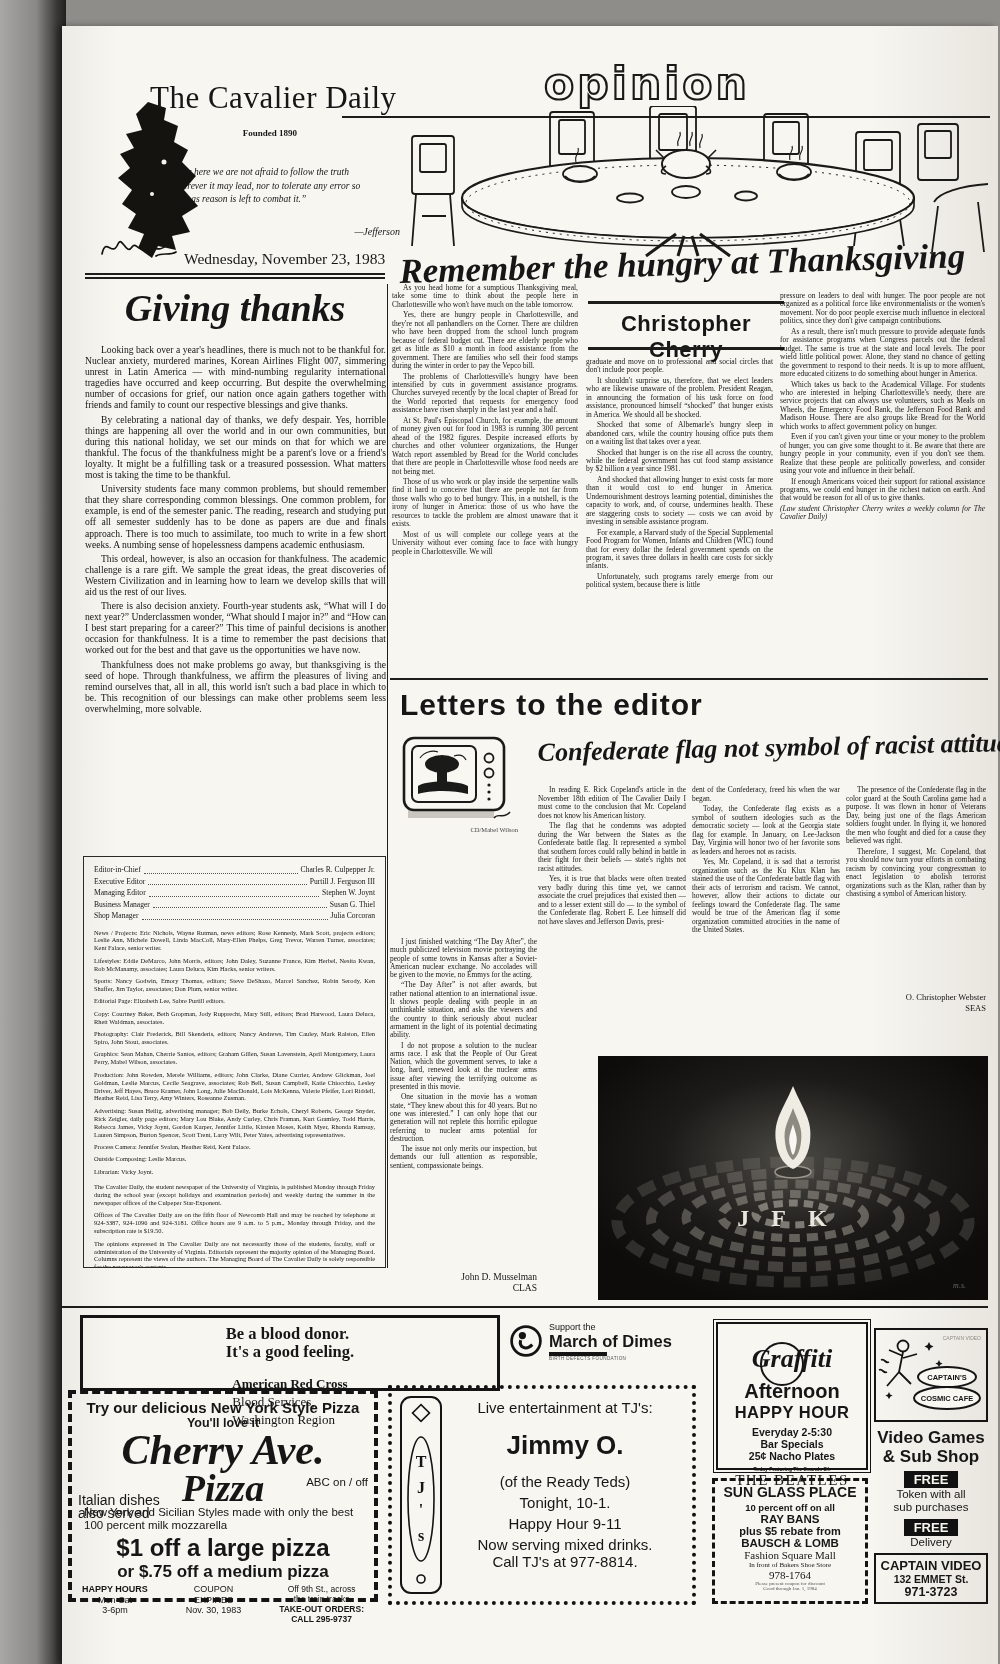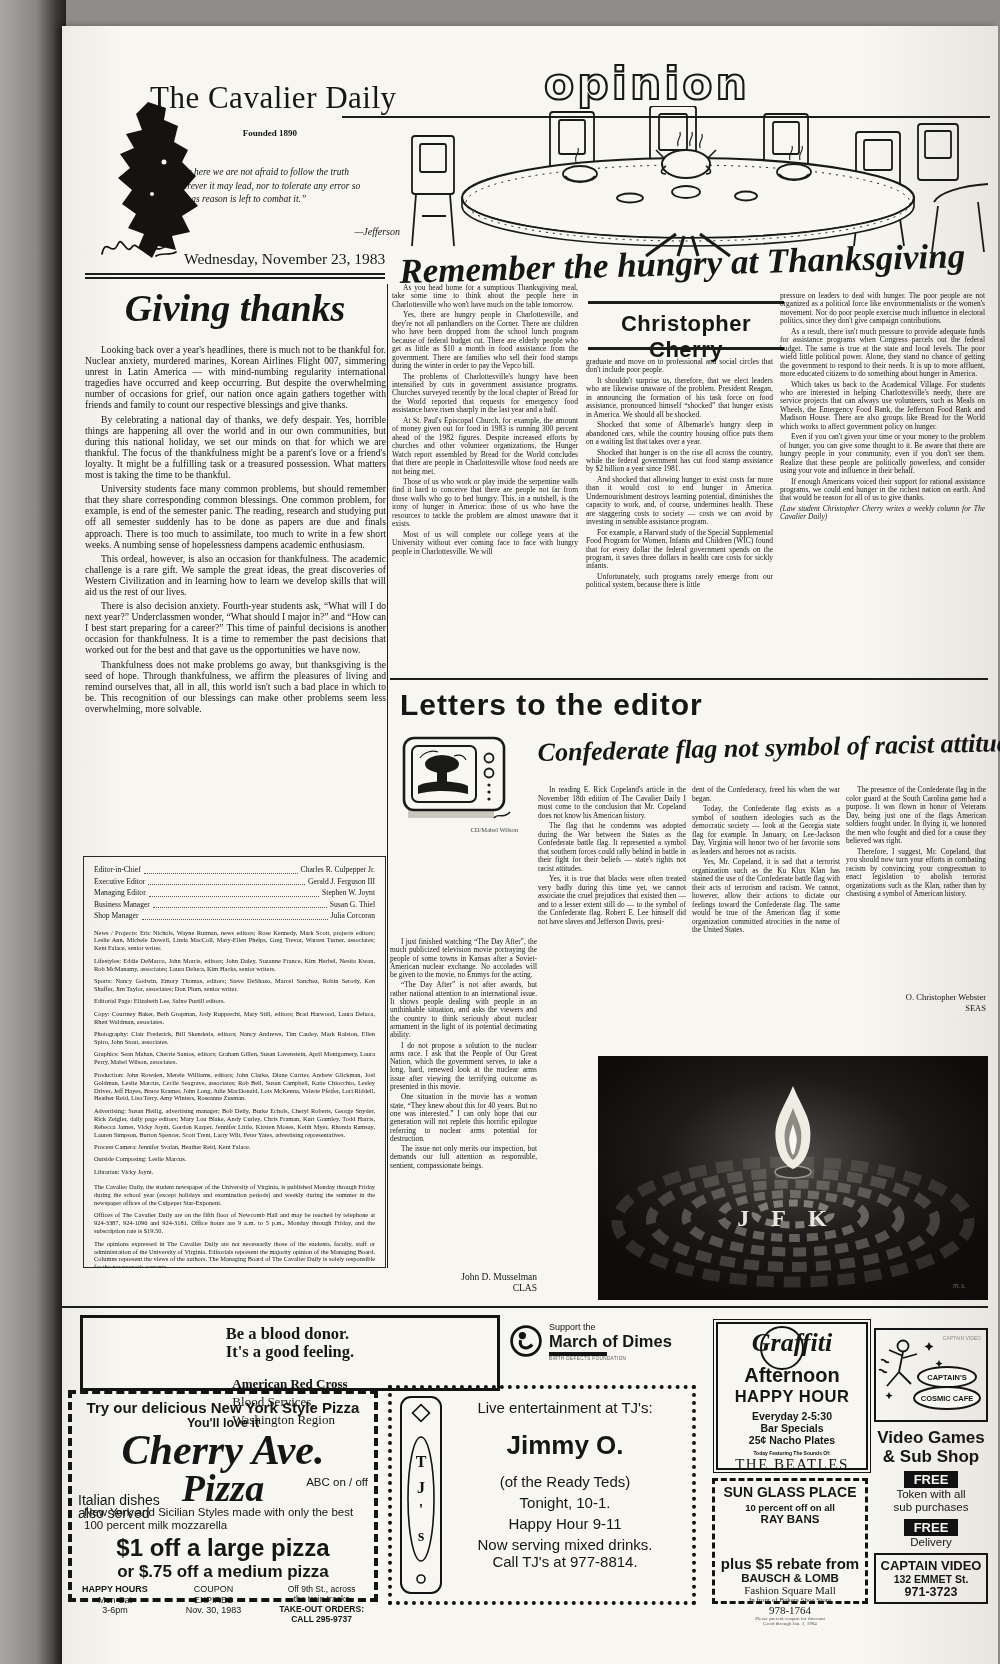--- a/index.html
+++ b/index.html
@@ -130,21 +130,21 @@
 
   <div class="abs adbox" style="left:83px;top:856px;width:303px;height:412px;border:1.5px solid #2a2a27;padding:7px 10px;overflow:hidden;">
     <div class="role-row">
       <span>Editor-in-Chief</span>
         <span class="role-leader"></span>
         <span>Charles R. Culpepper Jr.</span>
     </div>
     <div class="role-row">
       <span>Executive Editor</span>
         <span class="role-leader"></span>
-        <span>Gerald J. Ferguson III</span>
+        <span>Purtill J. Ferguson III</span>
     </div>
     <div class="role-row">
       <span>Managing Editor</span>
         <span class="role-leader"></span>
         <span>Stephen W. Joynt</span>
     </div>
     <div class="role-row">
       <span>Business Manager</span>
         <span class="role-leader"></span>
         <span>Susan G. Thiel</span>
@@ -321,21 +321,21 @@
       <path d="M14,19 C12,27 20,31 27,24" stroke="#141414" stroke-width="3.4" fill="none"></path>
     </svg>
     <div>
       <div class="sans" style="font-size:9px;">Support the</div>
       <div class="sans" style="font-size:16.5px;font-weight:bold;white-space:nowrap;">March of Dimes</div>
       <div style="width:58px;height:3.5px;background:#141414;margin-top:1px;"></div>
       <div class="sans" style="font-size:4.6px;color:#555;letter-spacing:.4px;">BIRTH DEFECTS FOUNDATION</div>
     </div>
   </div>
 
-  <div class="abs adbox ctr" style="left:716px;top:1322px;width:152px;height:148px;border:2px solid #141414;outline:1px solid #141414;outline-offset:2px;padding-top:4px;">
+  <div class="abs adbox ctr" style="left:716px;top:1322px;width:152px;height:148px;border:2px solid #141414;outline:1px solid #141414;outline-offset:2px;padding-top:20px;">
     <div style="position:relative;height:36px;">
       <div style="position:absolute;left:42px;top:-2px;width:40px;height:40px;border:2px solid #141414;border-radius:50%;"></div>
       <div class="headline-it" style="position:relative;font-size:26px;">Graffiti</div>
     </div>
     <div class="sans" style="font-size:20px;font-weight:bold;">Afternoon</div>
     <div class="sans" style="font-size:16.5px;font-weight:bold;letter-spacing:.5px;">HAPPY HOUR</div>
     <div class="sans" style="font-size:10.5px;font-weight:bold;margin-top:4px;">Everyday 2-5:30</div>
     <div class="sans" style="font-size:10.5px;font-weight:bold;">Bar Specials</div>
     <div class="sans" style="font-size:10.5px;font-weight:bold;">25¢ Nacho Plates</div>
     <div class="sans" style="font-size:5px;font-weight:bold;margin-top:4px;">Today Featuring The Sounds Of:</div>
@@ -434,21 +434,21 @@
       <div class="sans" style="font-size:15px;margin-top:4px;">Happy Hour  9-11</div>
       <div class="sans" style="font-size:15px;margin-top:4px;">Now serving mixed drinks.</div>
       <div class="sans" style="font-size:15px;">Call TJ's at 977-8814.</div>
     </div>
   </div>
 
   <div class="abs adbox ctr" style="left:712px;top:1478px;width:156px;height:126px;border:3px dashed #141414;padding-top:3px;">
     <div class="sans" style="font-size:14px;font-weight:bold;">SUN GLASS PLACE</div>
     <div class="sans" style="font-size:9.5px;font-weight:bold;margin-top:2px;">10 percent off on all</div>
     <div class="sans" style="font-size:11.5px;font-weight:bold;">RAY BANS</div>
-    <div class="sans" style="font-size:15px;font-weight:bold;margin-top:30px;">plus $5 rebate from</div>
+    <div class="sans" style="font-size:11px;font-weight:bold;">plus $5 rebate from</div>
     <div class="sans" style="font-size:11.5px;font-weight:bold;">BAUSCH &amp; LOMB</div>
     <div class="serif" style="font-size:11px;">Fashion Square Mall</div>
     <div class="serif" style="font-size:7px;">In front of Bakers Shoe Store</div>
     <div class="serif" style="font-size:11px;">978-1764</div>
     <div class="serif" style="font-size:5px;color:#555;">Please present coupon for discount</div>
     <div class="serif" style="font-size:5px;color:#555;">Good through Jan. 1, 1984</div>
   </div>
 
 </div>
 

